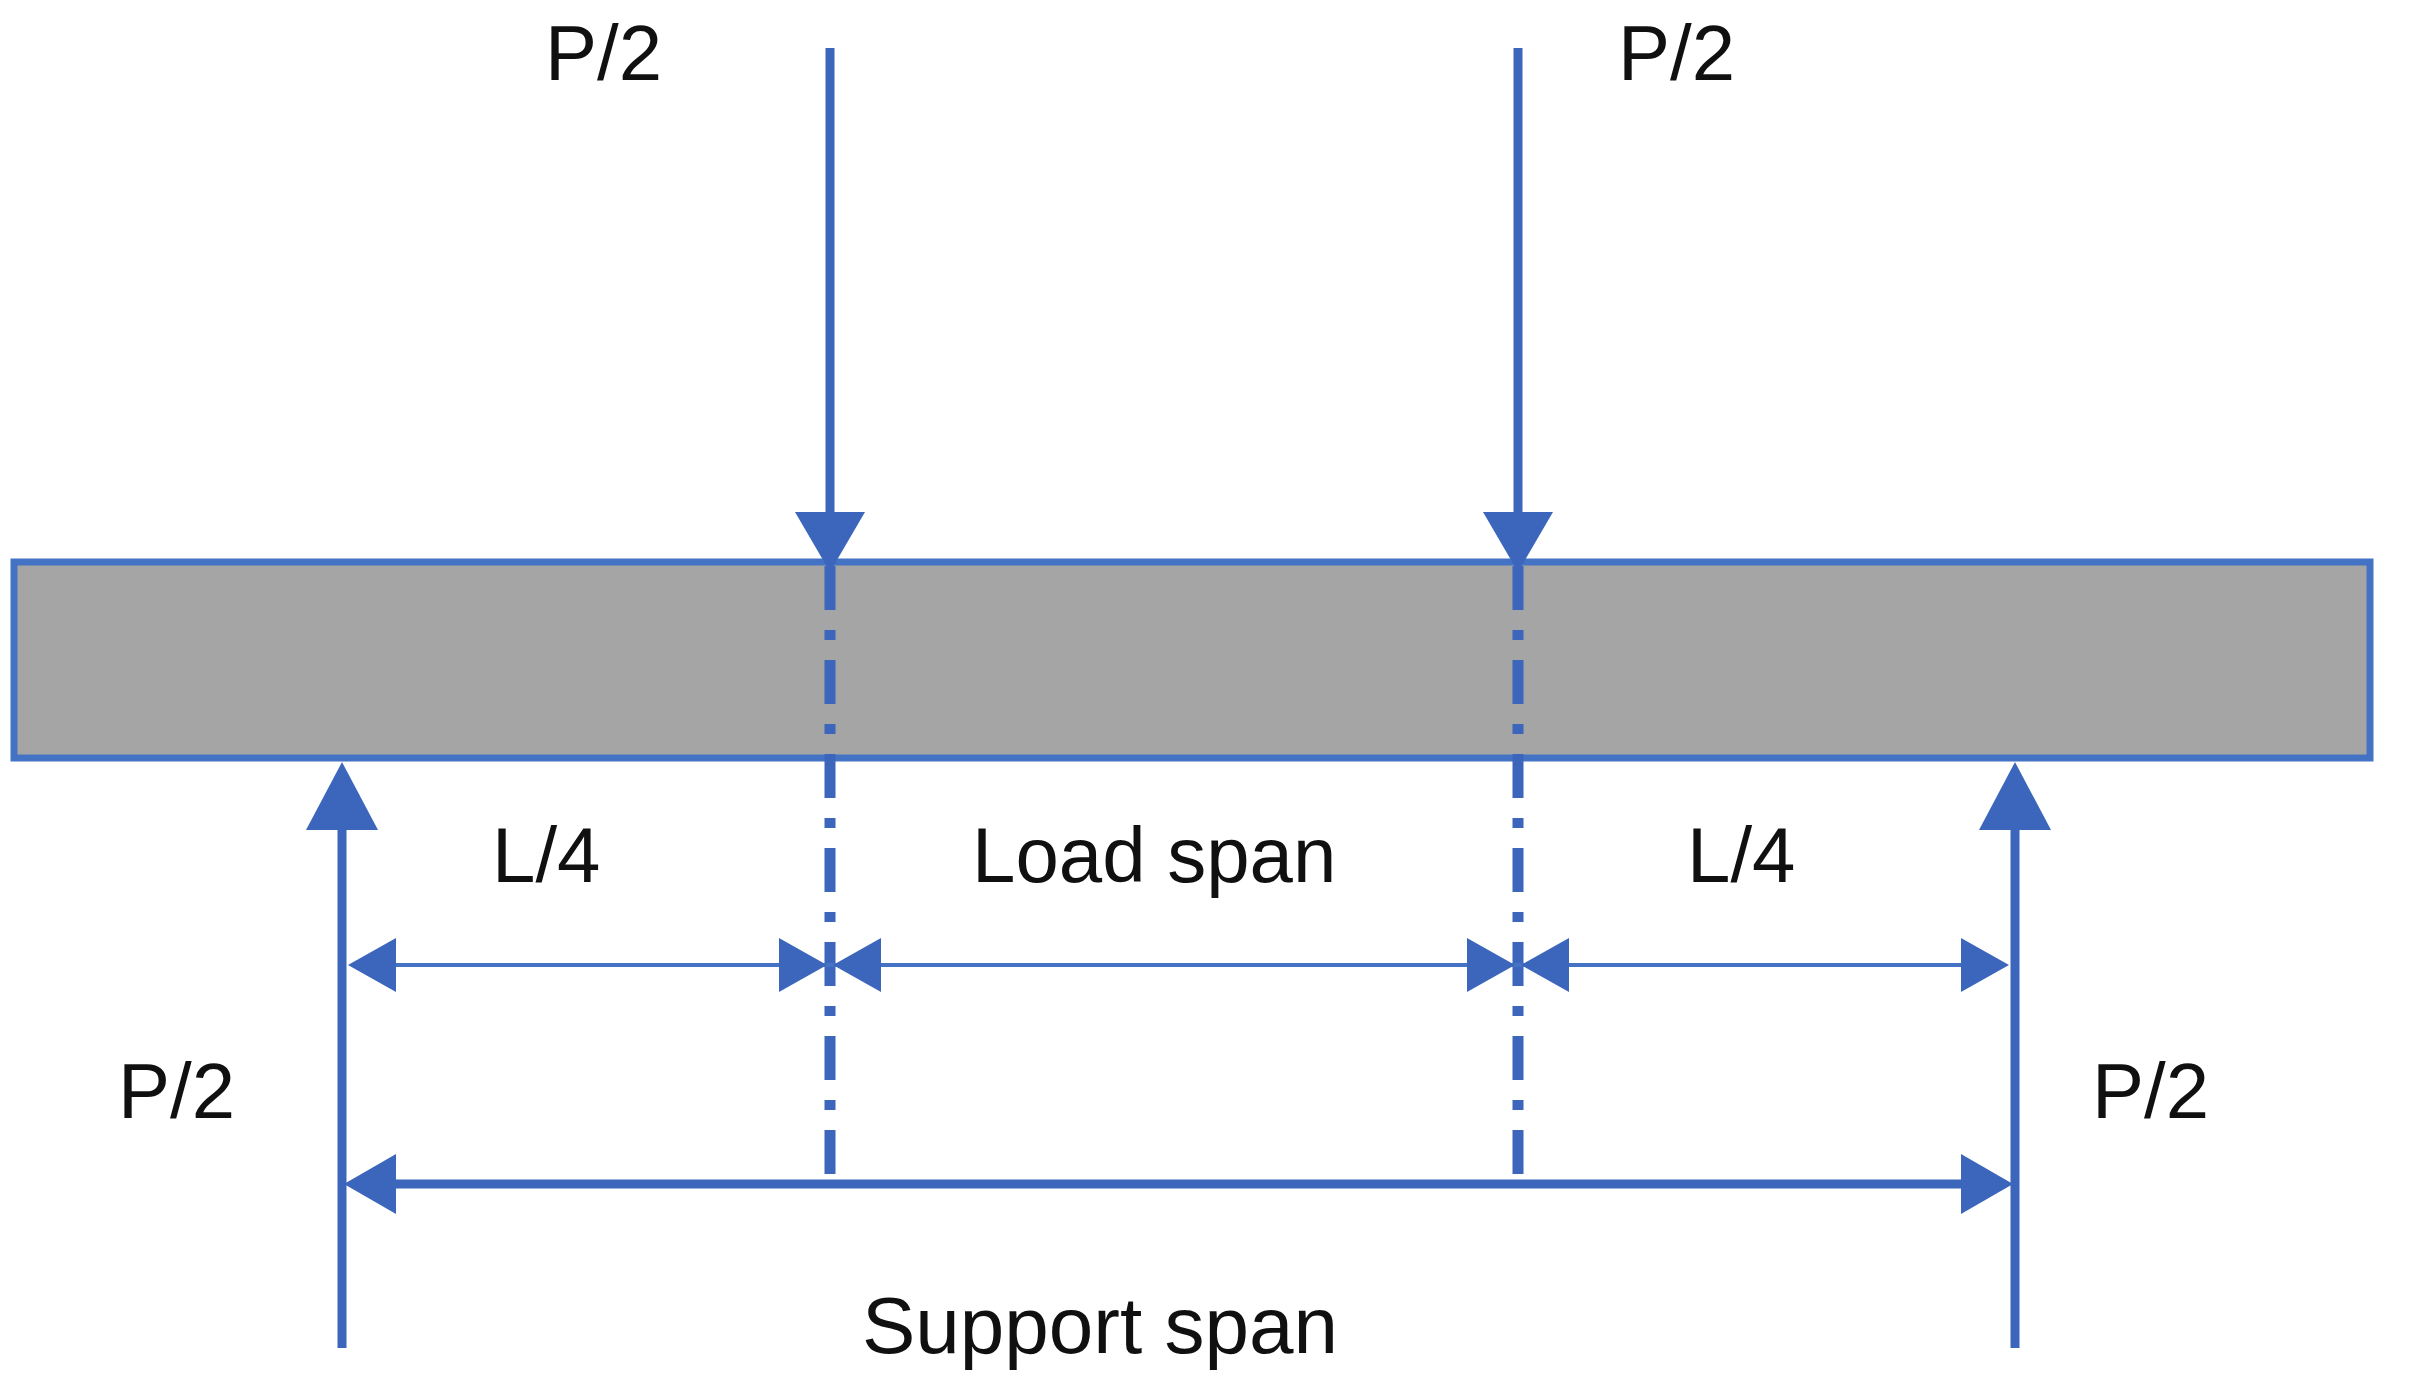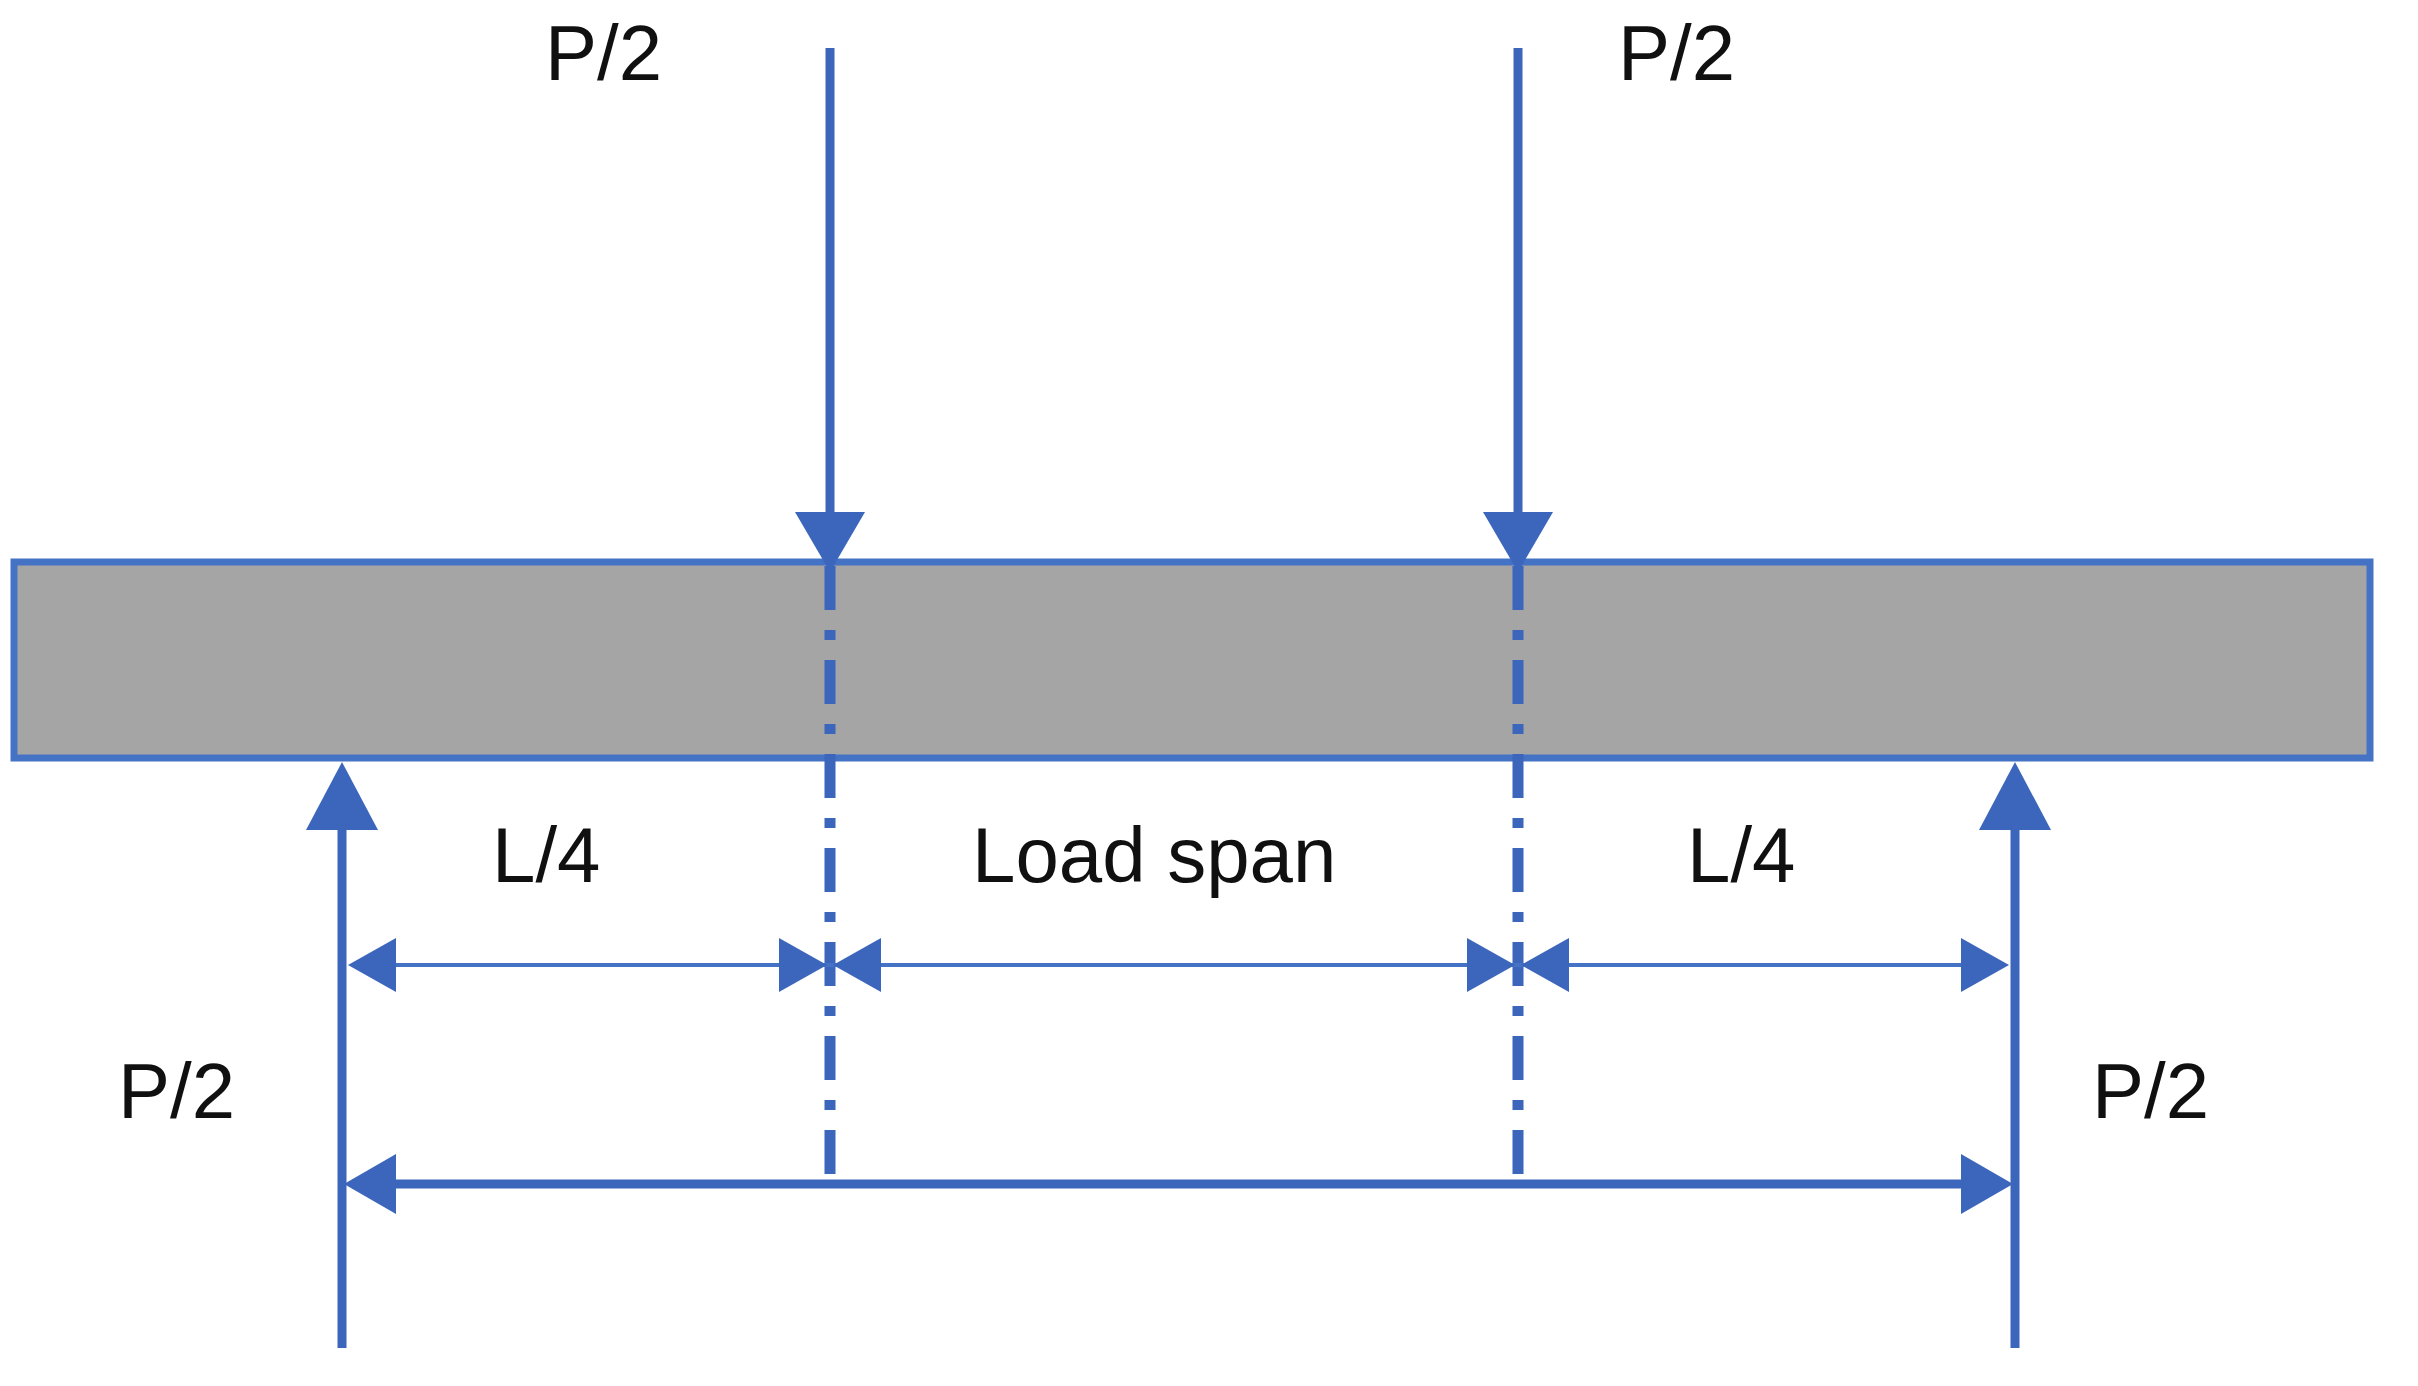--- a/index.html
+++ b/index.html
@@ -126,14 +126,15 @@
   <div class="dim-label lbl-l4-left">L/4</div>
 
   <div class="dim-label lbl-load-span">Load span</div>
 
   <div class="dim-label lbl-l4-right">L/4</div>
 
   <div class="dim-label lbl-p2-bot-left">P/2</div>
 
   <div class="dim-label lbl-p2-bot-right">P/2</div>
 
+  <div class="dim-label lbl-support-span">Support span</div>
 
 </div>
 
 </body></html>

